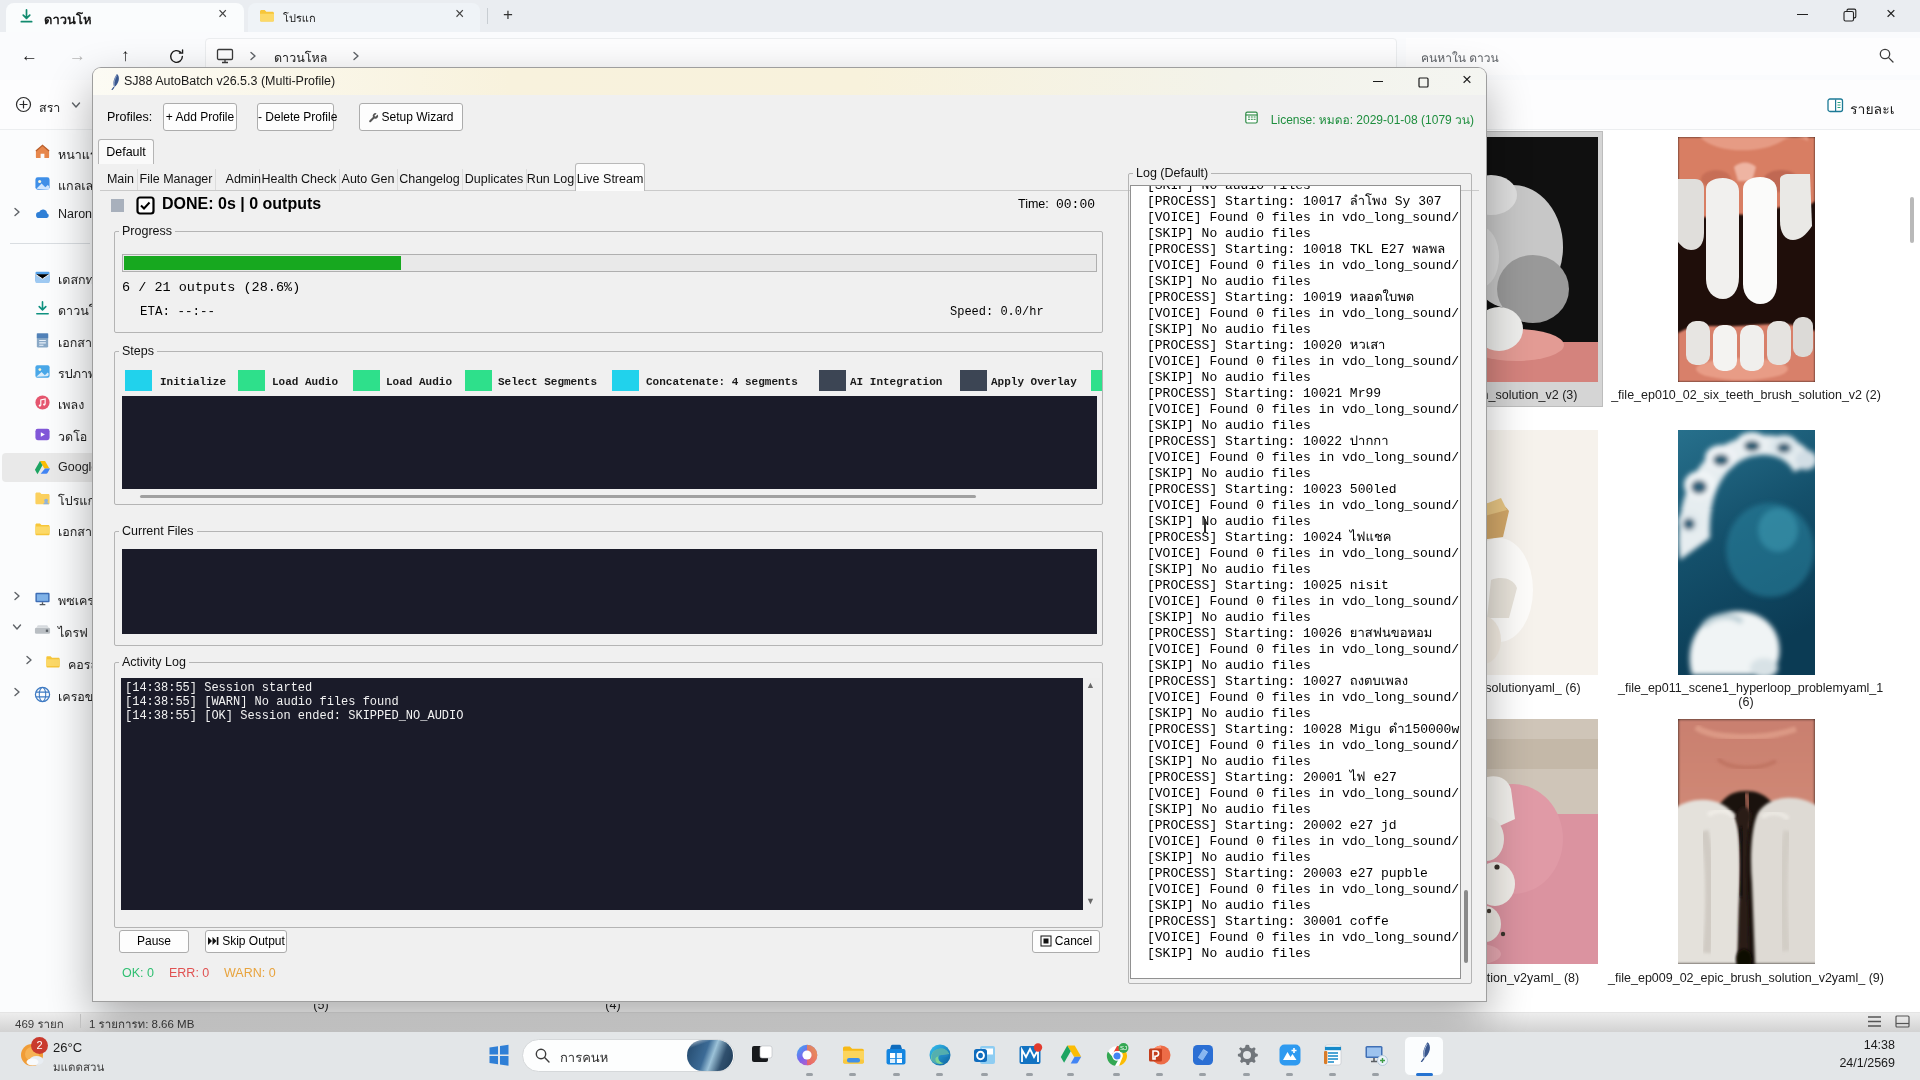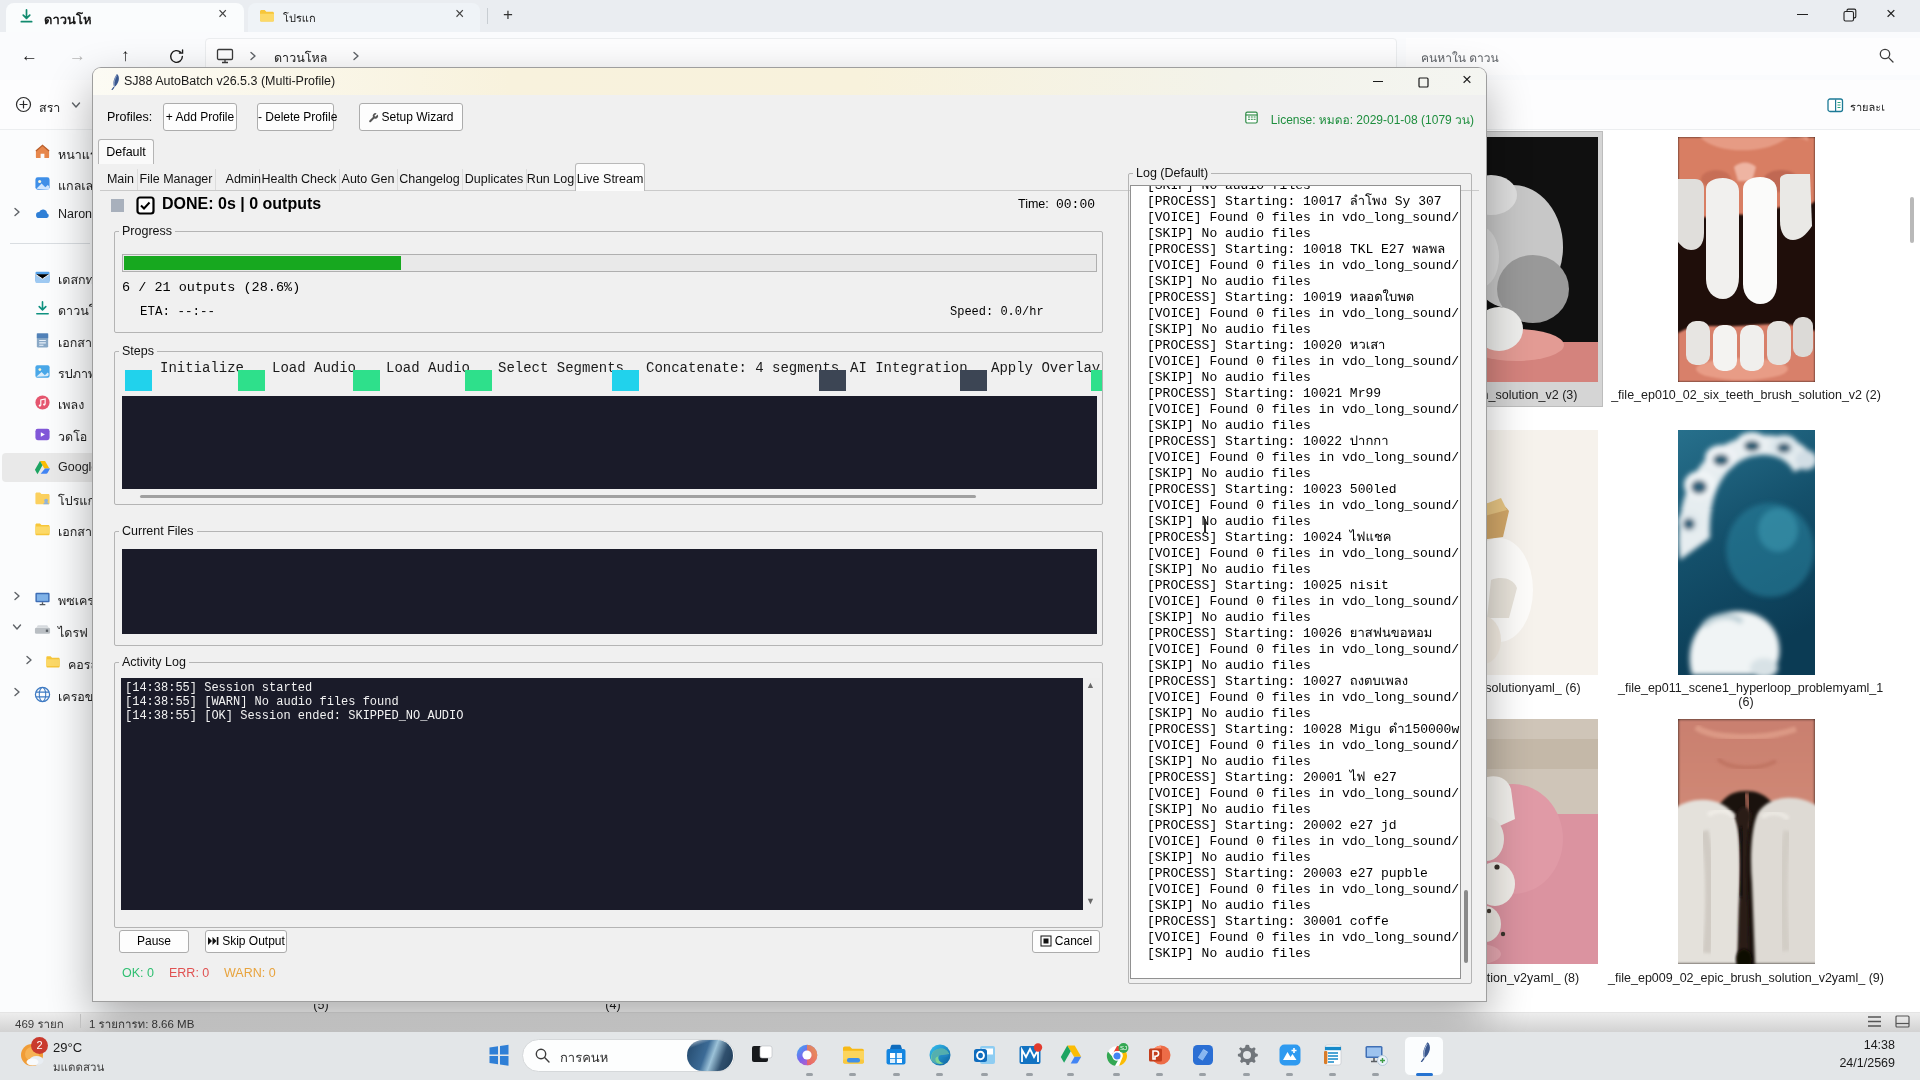--- a/index.html
+++ b/index.html
@@ -27,21 +27,21 @@
 .tdash{top:1073px;width:7px;height:3px;background:#9aa0a5;border-radius:2px}
 
 #appwin{left:93px;top:68px;width:1393px;height:933px;background:#f0f0f0;border-radius:8px 8px 0 0;box-shadow:0 0 0 1px #9e9e9e,0 18px 45px rgba(0,0,0,.33)}
 #titlebar{left:0;top:0;width:1393px;height:27px;border-radius:8px 8px 0 0;background:linear-gradient(90deg,#fcfbf4 0%,#f8f2dd 30%,#f8f2dc 55%,#f3f3ea 82%,#f4f5f1 100%)}
 .wbtn{top:5px;font-size:15px;color:#1a1a1a}
 .btn{background:#fdfdfd;border:1px solid #acacac;border-radius:3px;font-size:12px;color:#000;text-align:center;line-height:26px;height:28px;white-space:nowrap}
 .gb{border:1px solid #b4b4b4;border-radius:2px}
 .gbl{font-size:12.5px;color:#111;background:#f0f0f0;padding:0 3px}
 .dark{background:#1a1b29}
 .chip{top:302px;width:27px;height:21px}
-.chtxt{top:292px;font-size:14px;color:#1a1a1a;font-weight:normal}
+.chtxt{top:308px;font-size:11px;color:#1a1a1a;font-weight:bold}
 .itab{top:104px;font-size:12.5px;color:#111}
 </style></head>
 <body>
 
 <div class="abs" id="tabbar"></div>
 <div class="abs tab-act"></div>
 <div class="abs tab-in"></div>
 <div class="abs" id="navbar"></div>
 <div class="abs" id="toolbar"></div>
 <div class="abs" id="sidebar"></div>
@@ -101,21 +101,21 @@
   </svg>
 <div class="abs" style="left:39px;top:98px;font-size:12.5px;color:#1b1b1b">สรา</div>
 <svg class="abs" style="left:72px;top:100px;transform:rotate(90deg)" width="8" height="10" viewBox="0 0 8 10">
     <path d="M2 1.5 6 5 2 8.5" stroke="#5f6368" stroke-width="1.4" fill="none" stroke-linecap="round" stroke-linejoin="round"></path>
   </svg>
 <svg class="abs" style="left:1827px;top:98px" width="17" height="15" viewBox="0 0 17 15">
     <rect x="1" y="1" width="14.5" height="12.5" rx="2" stroke="#1d7a96" stroke-width="1.3" fill="#fff"></rect>
     <path d="M8.6 1.5v11.7" stroke="#1d7a96" stroke-width="1.2"></path>
     <path d="M10.5 4.5h3M10.5 7h3M10.5 9.5h3" stroke="#2aa37c" stroke-width="1"></path>
   </svg>
-<div class="abs" style="left:1850px;top:98px;font-size:11px;color:#1b1b1b;white-space:nowrap">รายละเ</div>
+<div class="abs" style="left:1850px;top:98px;font-size:14px;color:#1b1b1b;white-space:nowrap">รายละเ</div>
 
 <svg class="abs sic" style="top:143px" viewBox="0 0 18 18">
     <path d="M2 8.5 9 2.5l7 6V15a1 1 0 0 1-1 1h-4v-4.5H7V16H3a1 1 0 0 1-1-1z" fill="#e7874c"></path>
     <path d="M2 8.5 9 2.5l7 6" stroke="#b95f2c" stroke-width="1.4" fill="none"></path>
   </svg>
 <div class="abs sit" style="top:145px">หนาแรก</div>
 <svg class="abs sic" style="top:175px" viewBox="0 0 18 18">
     <rect x="1.5" y="2.5" width="15" height="13" rx="2.5" fill="#3f8fe8"></rect>
     <circle cx="6" cy="7" r="1.6" fill="#fff7d9"></circle>
     <path d="M2.5 14.5 8 9l4 4 2.5-2.5 1.5 1.5v2a1.5 1.5 0 0 1-1.5 1.5z" fill="#cfe6ff"></path>
@@ -527,21 +527,21 @@
 <div class="abs" id="taskbar"></div>
 
 <svg class="abs" style="left:19px;top:1041px" width="28" height="28" viewBox="0 0 28 28">
     <circle cx="13" cy="14" r="11" fill="#f09c36"></circle>
     <circle cx="13" cy="13" r="7" fill="#f6b254"></circle>
     <ellipse cx="17.5" cy="19.5" rx="7" ry="4.5" fill="#e8edf2"></ellipse>
     <ellipse cx="13.5" cy="21" rx="6" ry="3.5" fill="#f8fafc"></ellipse>
   </svg>
 <circle class="abs"></circle>
 <div class="abs" style="left:31px;top:1037px;width:17px;height:17px;background:#c93a2e;border-radius:50%;color:#fff;font-size:11px;text-align:center;line-height:17px">2</div>
-<div class="abs" style="left:53px;top:1040px;font-size:13px;color:#1a1a1a">29°C</div>
+<div class="abs" style="left:53px;top:1040px;font-size:13px;color:#1a1a1a">26°C</div>
 <div class="abs" style="left:53px;top:1058px;font-size:11.5px;color:#444">มแดดสวน</div>
 
 <svg class="abs tic" style="left:486px" viewBox="0 0 26 26">
     <path d="M3.5 5.5 12 4.3v8.2H3.5zM14 4l8.5-1.2v9.7H14zM3.5 14h8.5v8.2L3.5 21zM14 14h8.5v9.7L14 22.5z" fill="#2f7fd6"></path>
   </svg>
 
 <div class="abs" style="left:522px;top:1039px;width:213px;height:33px;background:#fdfefe;border:1px solid #d5d8da;border-radius:17px"></div>
 <svg class="abs" style="left:534px;top:1047px" width="17" height="17" viewBox="0 0 17 17">
     <circle cx="7" cy="7" r="4.7" stroke="#3c3c3c" stroke-width="1.4" fill="none"></circle>
     <path d="M10.6 10.6 15 15" stroke="#3c3c3c" stroke-width="1.4" stroke-linecap="round"></path>

